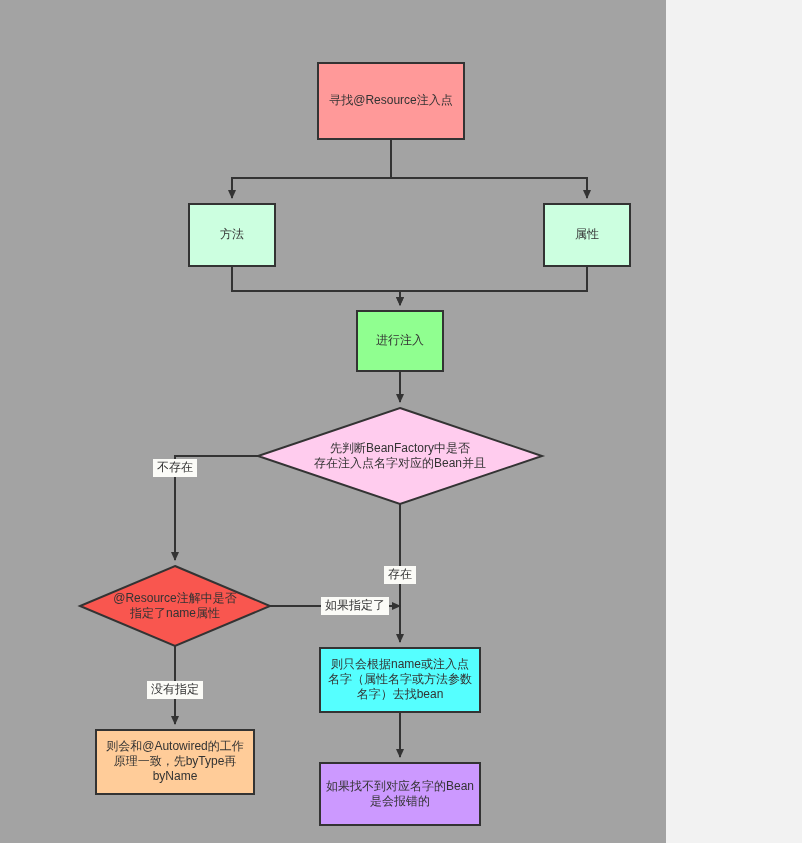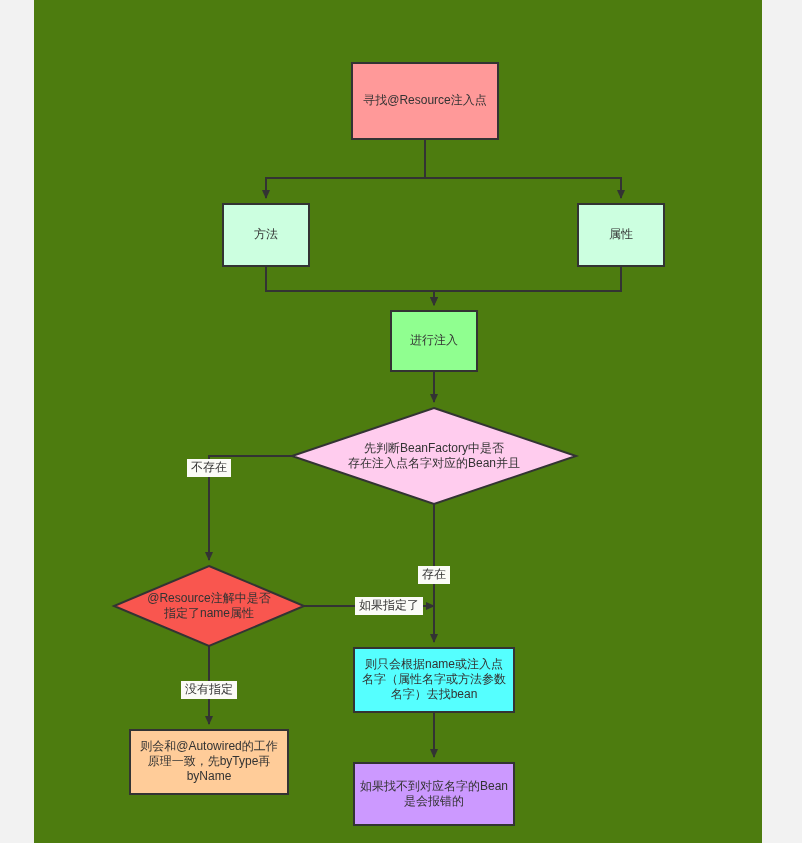--- a/index.html
+++ b/index.html
@@ -8,24 +8,23 @@
     background: #f2f2f2;
   }
   body {
     width: 802px;
     height: 843px;
     font-family: "Liberation Sans", "DejaVu Sans", sans-serif;
     overflow: hidden;
   }
   #flowchart-root {
     position: relative;
-    width: 728px;
+    width: 666px;
     height: 843px;
-    background: #4d7c0f;
-    margin-left: 34px;
+    background: #a3a3a3;
   }
   svg.flow-canvas {
     display: block;
     width: 802px;
     height: 843px;
   }
   .node-shape {
     stroke: #333333;
     stroke-width: 2;
   }

